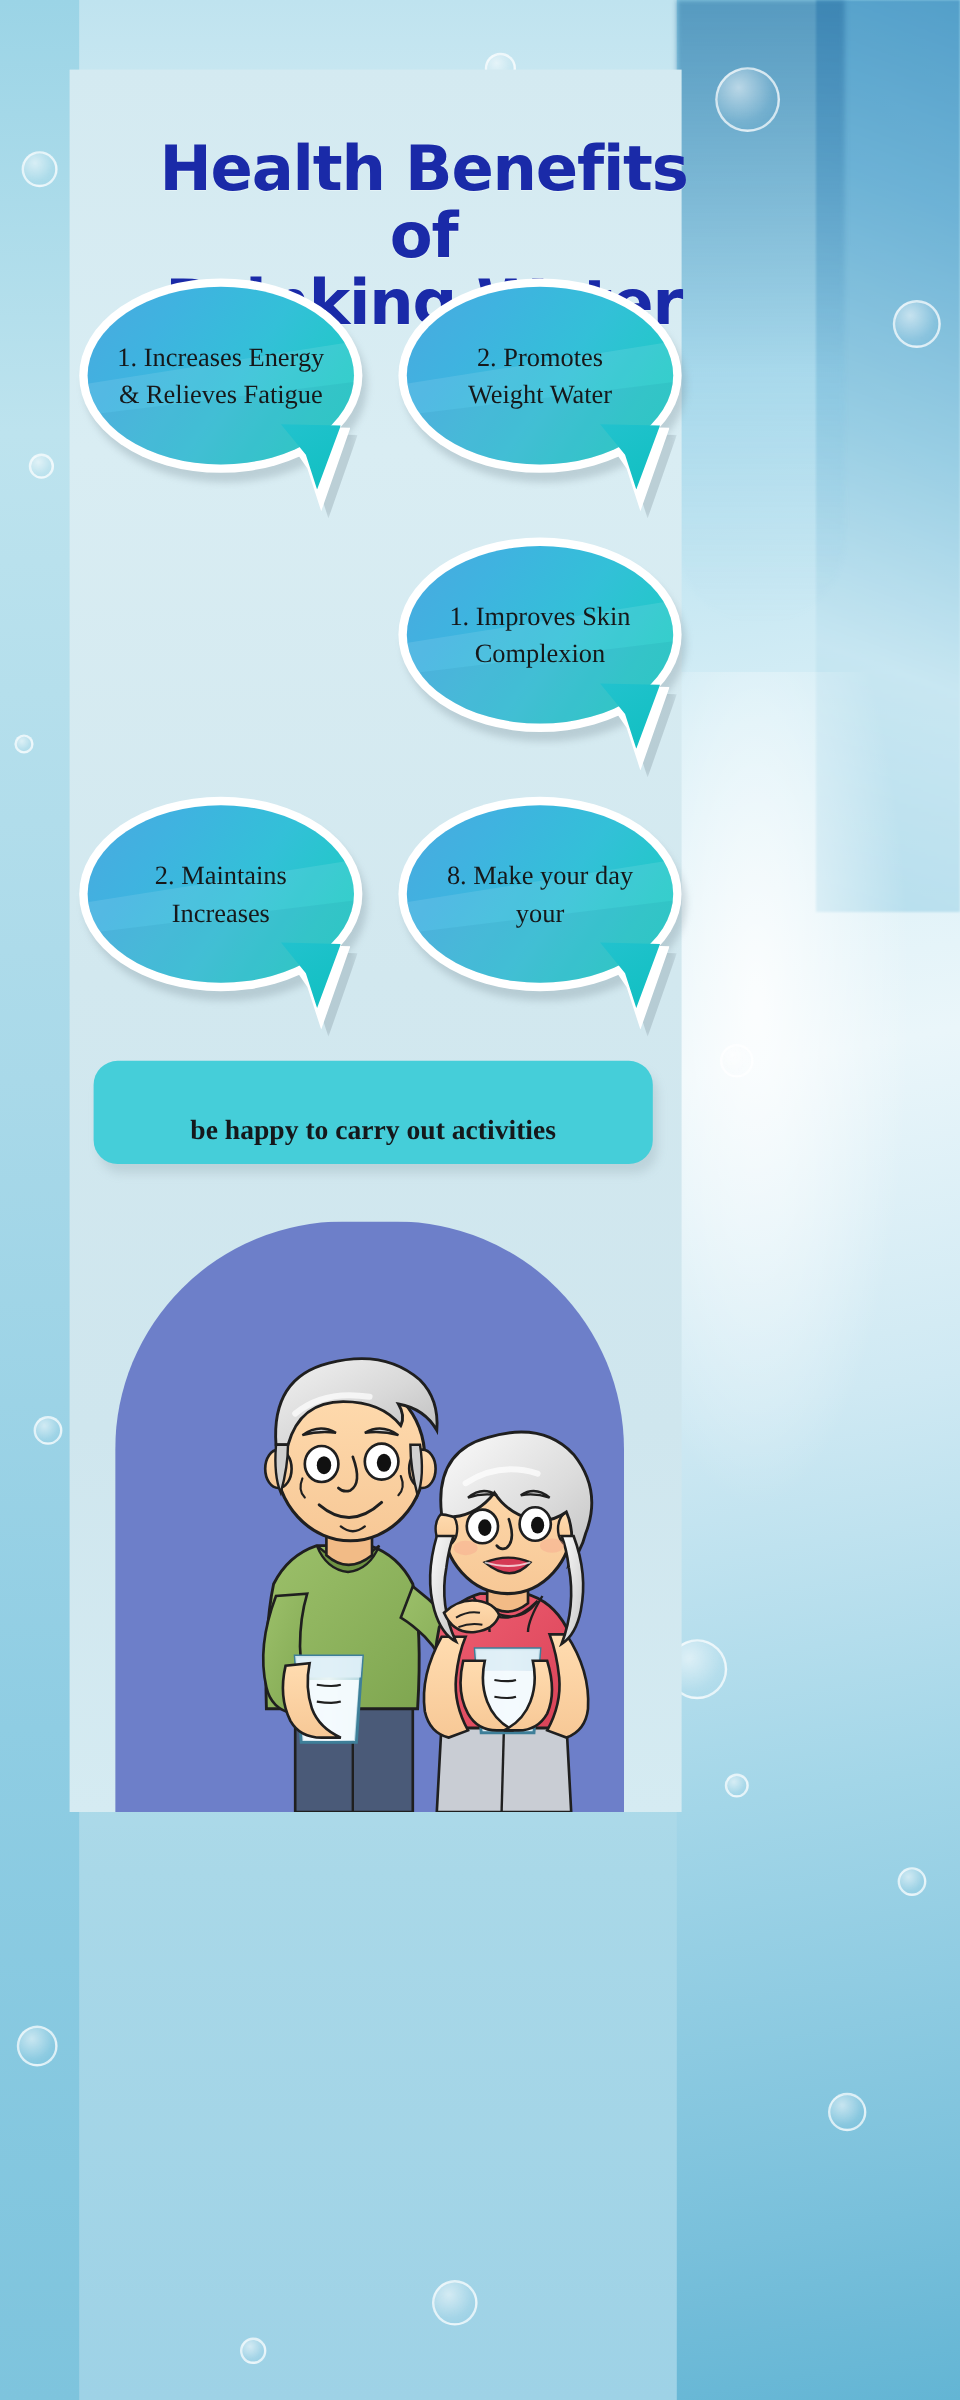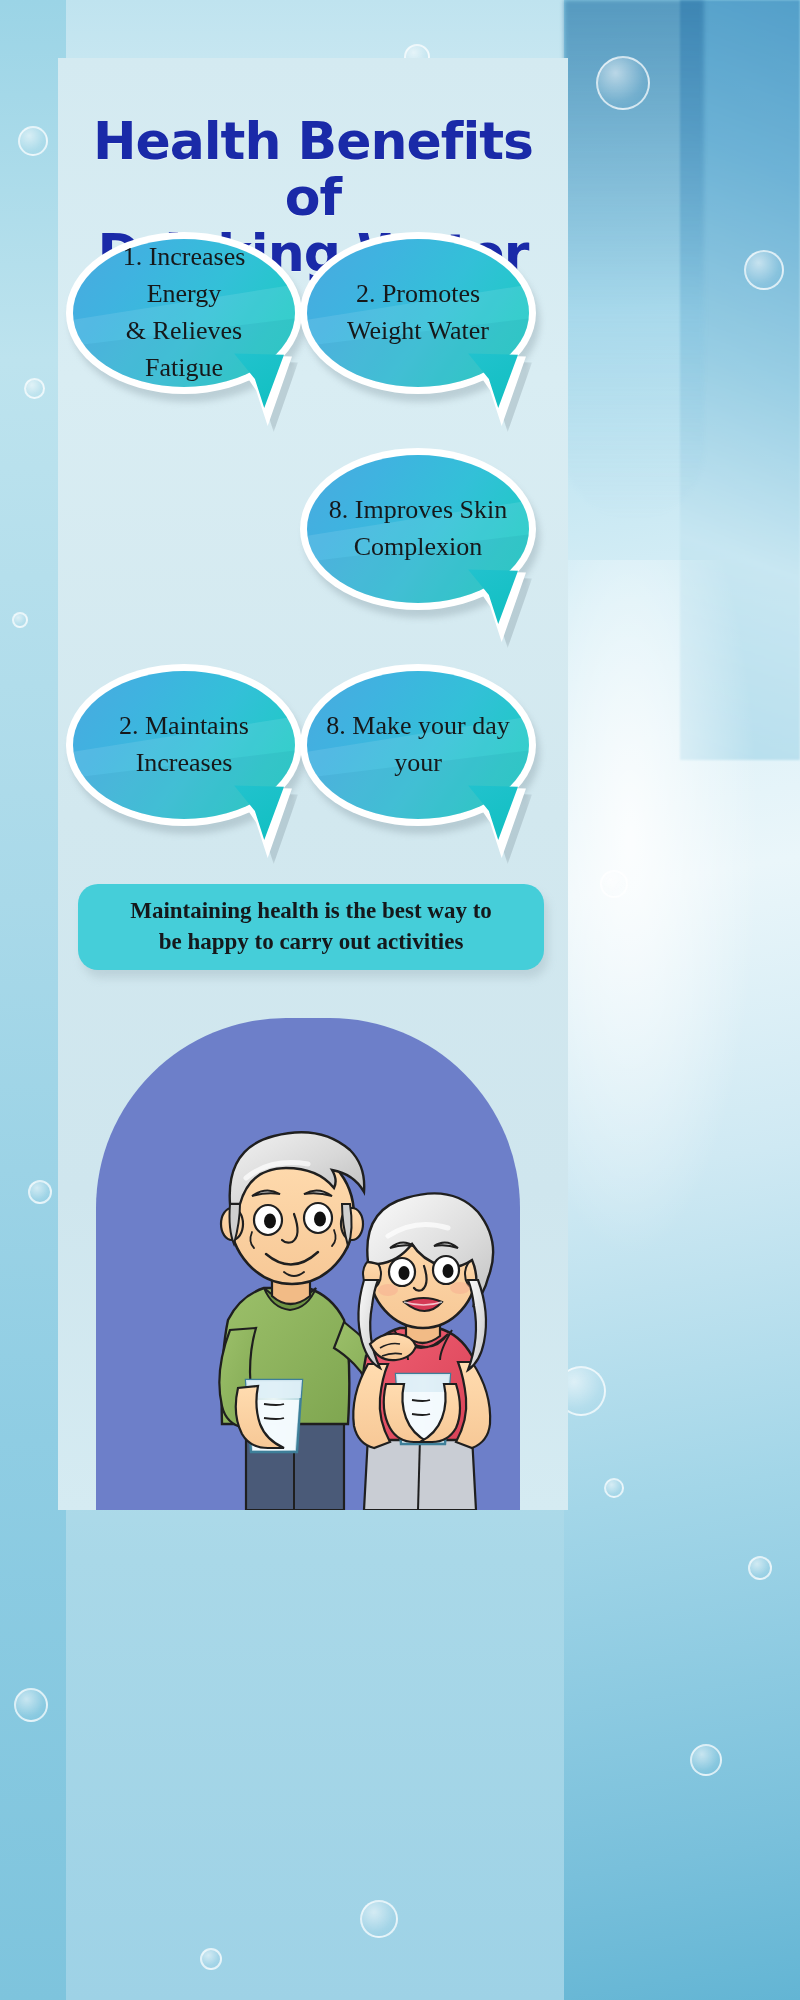--- a/index.html
+++ b/index.html
@@ -53,31 +53,32 @@
   
   .title{
     position:absolute;left:58px;top:78px;width:510px;
     text-align:center;
     font-family:"DejaVu Sans",sans-serif;
     font-weight:bold;
     font-size:52px;line-height:1.08;
     letter-spacing:-1px;
     color:#1a2aa8;
     text-shadow:0 1px 0 rgba(255,255,255,.35);
+    padding-left:40px;
   }
   .title .l2{display:block;}
 
   
   .bubbles{position:absolute;left:58px;top:232px;width:510px;}
   .brow{position:relative;height:216px;}
   .bubble{
     position:absolute;width:236px;height:162px;
   }
   .bubble.left{left:8px;}
-  .bubble.right{left:242px;}
+  .bubble.right{left:274px;}
   .bubble .shadow{
     position:absolute;left:4px;top:8px;width:236px;height:162px;
     border-radius:50%;
     background:rgba(120,140,150,.30);
     filter:blur(3px);
   }
   .bubble .tailshadow{
     position:absolute;left:168px;top:126px;width:64px;height:74px;
     background:rgba(120,140,150,.30);
     filter:blur(3px);
@@ -112,21 +113,21 @@
   .bubble .sheenB{
     position:absolute;left:-10%;top:62%;width:130%;height:60%;
     background:rgba(0,80,130,.07);
     transform:rotate(-7deg);
   }
   .bubble .btext{
     position:absolute;left:0;top:0;width:236px;height:162px;
     display:flex;align-items:center;justify-content:center;
     text-align:center;
     font-family:"Liberation Serif",serif;
-    font-size:26px;line-height:1.42;
+    font-size:22px;line-height:1.42;
     color:#16181a;
     padding:0 26px;box-sizing:border-box;
   }
 
   
   .banner-wrap{position:absolute;left:58px;top:884px;width:510px;}
   .banner-shadow{
     position:absolute;left:24px;top:8px;width:466px;height:86px;
     border-radius:20px;background:rgba(120,140,150,.22);filter:blur(4px);
   }
@@ -232,21 +233,21 @@
       <div class="shadow"></div>
       <div class="tailshadow"></div>
       <div class="tailwhite"></div>
       <div class="white"></div>
       <div class="fill">
         <div class="sheenA"></div>
         <div class="sheenB"></div>
       </div>
       <div class="tailfill"></div>
       <div class="btext">
-        <span><span>8. Improves Skin</span><br><span>Complexion</span></span>
+        <span><span>1. Improves Skin</span><br><span>Complexion</span></span>
       </div>
     </div>
   </div>
 
   <div class="brow">
     <div class="bubble left">
       <div class="shadow"></div>
       <div class="tailshadow"></div>
       <div class="tailwhite"></div>
       <div class="white"></div>
@@ -274,21 +275,21 @@
         <span><span>8. Make your day</span><br><span>your</span></span>
       </div>
     </div>
   </div>
 </div>
 
 <div class="banner-wrap">
   <div class="banner-shadow"></div>
   <div class="banner">
     <div class="banner-text">
-      <span>Maintaining health is the best way to</span><br>
+      <br>
       <span>be happy to carry out activities</span>
     </div>
   </div>
 </div>
 
 <div class="illus">
   <div class="arch"></div>
   <svg class="scene" viewBox="0 0 424 492" xmlns="http://www.w3.org/2000/svg">
     <defs>
       <clipPath id="archClip">

